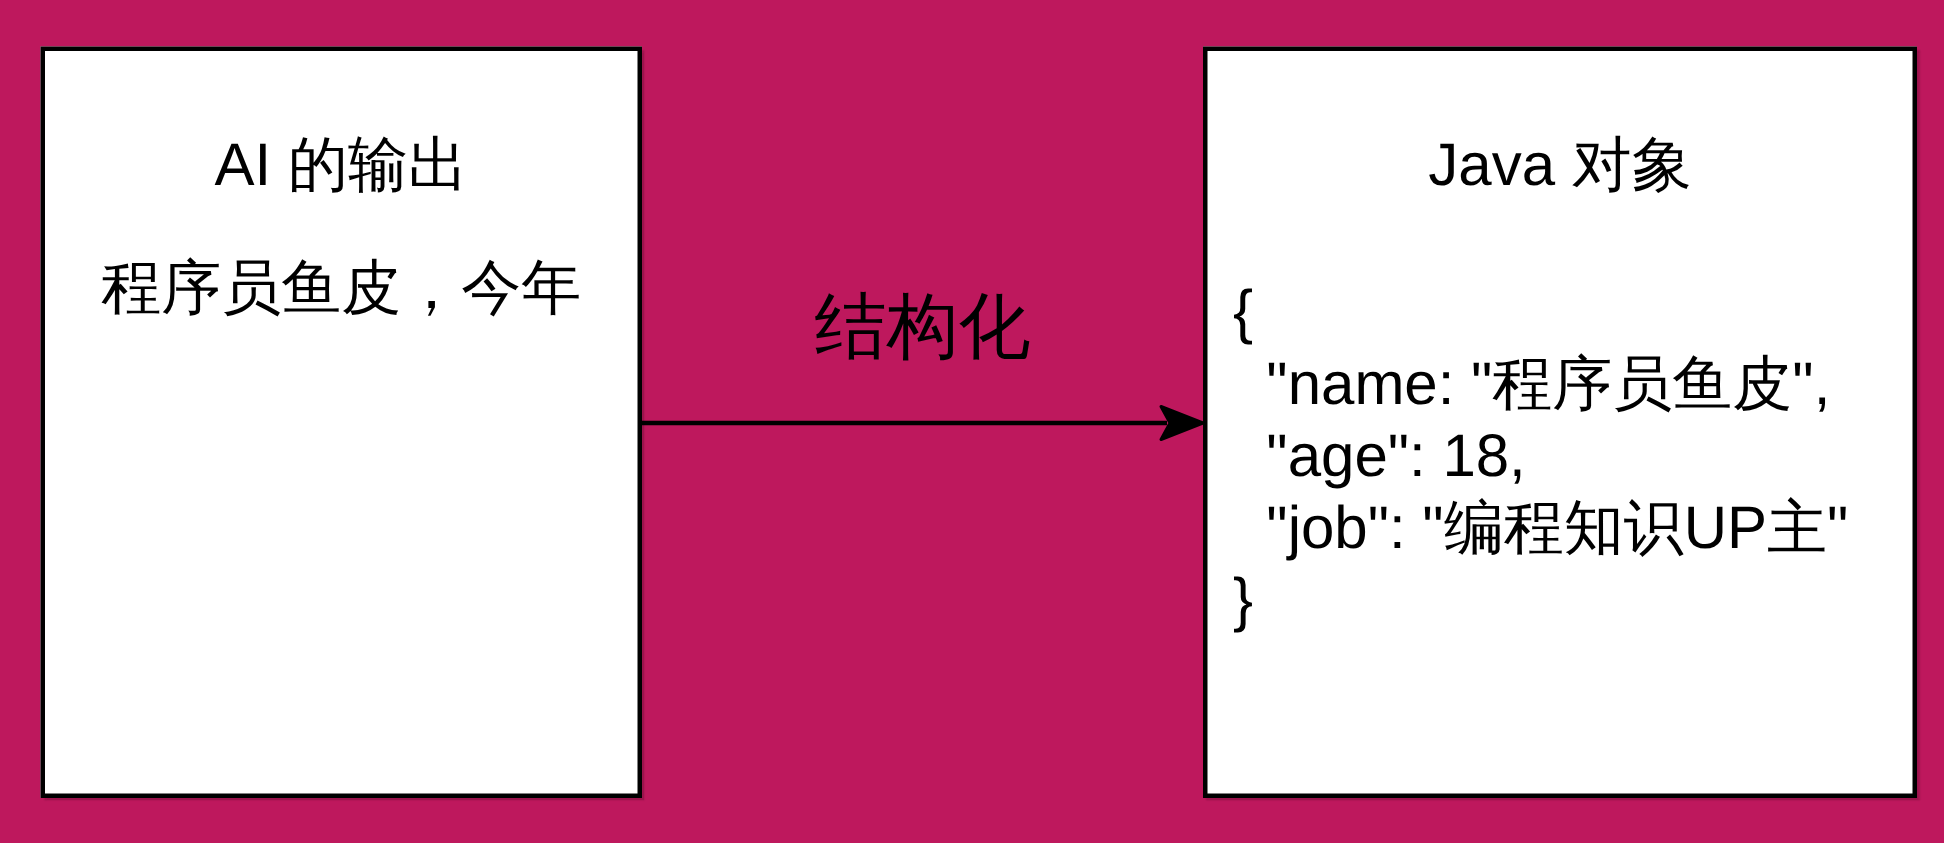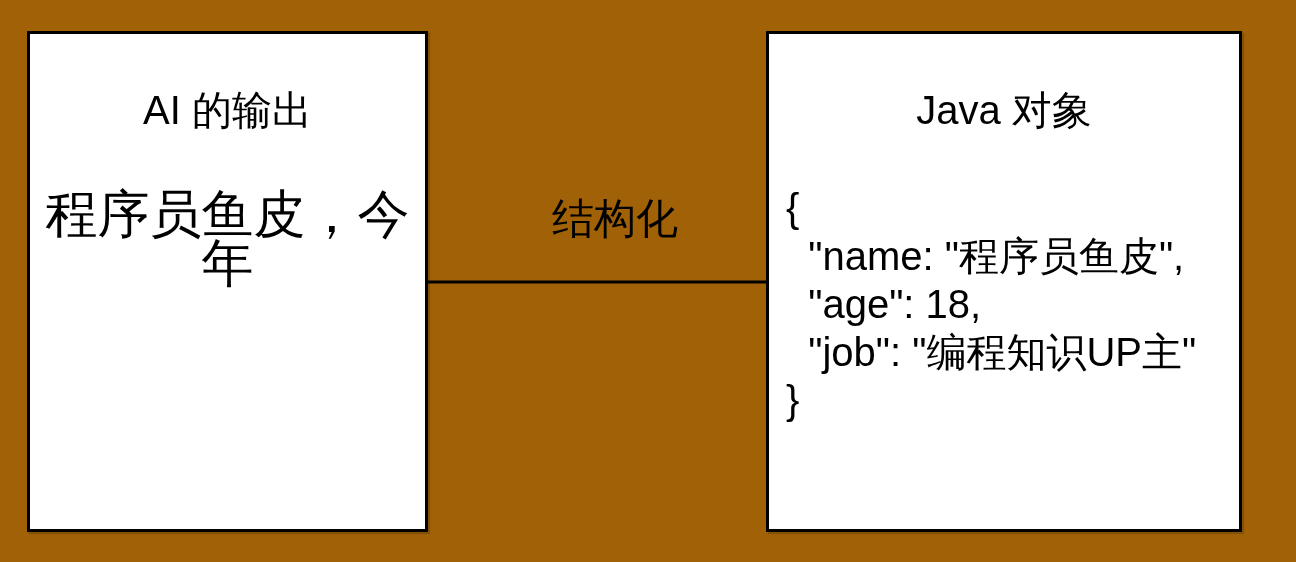--- a/index.html
+++ b/index.html
@@ -4,62 +4,62 @@
 <style>
   html, body {
     margin: 0;
     padding: 0;
     background: #ffffff;
   }
   .canvas {
     position: relative;
     width: 1296px;
     height: 562px;
-    background: #a16207;
+    background: #be185d;
     font-family: "Liberation Sans", sans-serif;
     color: #000000;
     overflow: hidden;
     text-decoration: underline;
   }
   .box {
     position: absolute;
     background: #ffffff;
     border: 3px solid #000000;
     box-sizing: border-box;
     box-shadow: 2px 2px 1px rgba(0,0,0,0.18);
   }
   .box-left {
     left: 27px;
     top: 31px;
     width: 401px;
     height: 501px;
   }
   .box-right {
-    left: 766px;
+    left: 802px;
     top: 31px;
     width: 476px;
     height: 501px;
   }
   .box-title {
     position: absolute;
     top: 52px;
     left: 0;
     width: 100%;
     text-align: center;
     font-size: 40px;
     line-height: 49px;
     white-space: pre;
   }
   .box-body {
     position: absolute;
-    top: 156px;
+    top: 134px;
     left: 0;
     width: 100%;
     text-align: center;
-    font-size: 52px;
+    font-size: 40px;
     line-height: 49px;
   }
   .code-block {
     position: absolute;
     top: 150px;
     left: 17px;
     text-align: left;
     font-size: 40px;
     line-height: 48px;
   }
@@ -72,21 +72,21 @@
     top: 266px;
     width: 376px;
     height: 32px;
   }
   .arrow-label {
     position: absolute;
     left: 455px;
     top: 192px;
     width: 320px;
     text-align: center;
-    font-size: 42px;
+    font-size: 48px;
     line-height: 53px;
     white-space: pre;
   }
 </style>
 </head>
 <body>
 
 <div class="canvas">
 
   <div class="box box-left">

